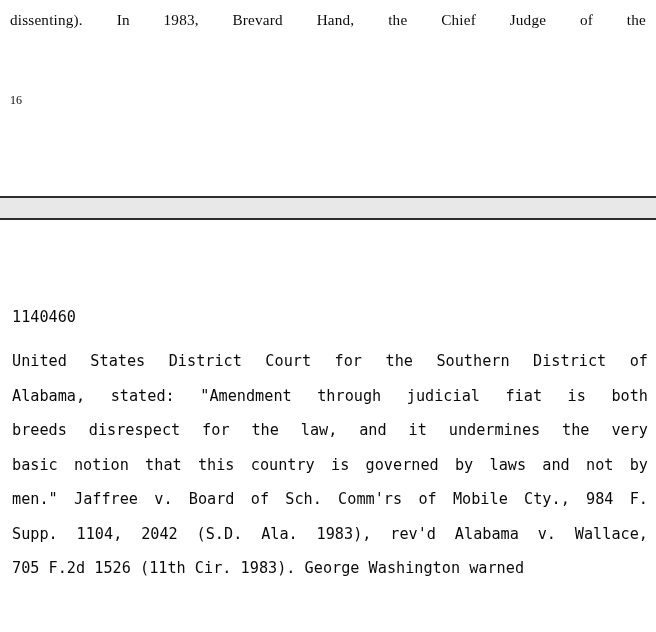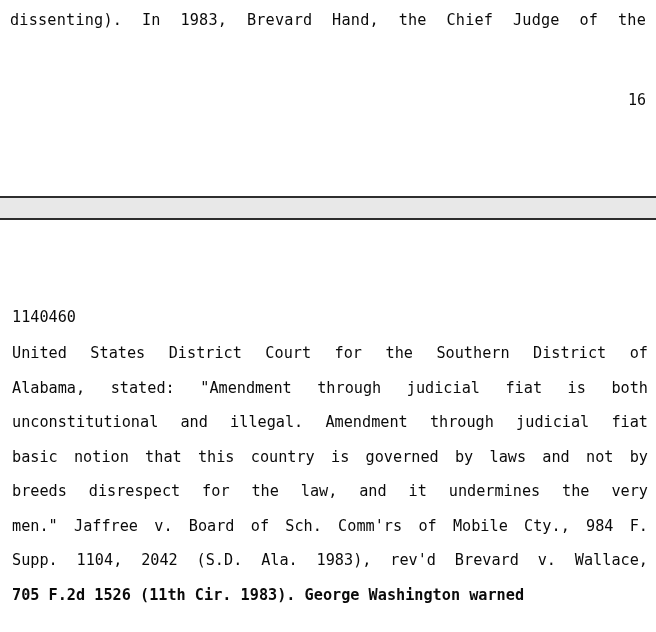--- a/index.html
+++ b/index.html
@@ -24,38 +24,39 @@
   
   .page-top {
     position: absolute;
     left: 0;
     top: 0;
     width: 656px;
     height: 196px;
     background: #ffffff;
     box-sizing: border-box;
     padding: 0 10px;
+    font-family: Liberation Serif, serif;
   }
   .doc-line {
     font-size: 15.2px;
     line-height: 40px;
     letter-spacing: 0.2px;
     white-space: pre;
     text-align: justify;
     color: #0a0a0a;
   }
   .line-justify {
     text-align: justify;
     text-align-last: justify;
     white-space: normal;
   }
   .page-number {
-    font-size: 15px;
+    font-size: 12px;
     line-height: 40px;
-    text-align: right;
+    text-align: left;
     color: #0a0a0a;
   }
 
   
   .page-gap {
     position: absolute;
     left: 0;
     top: 196px;
     width: 656px;
     height: 24px;
@@ -91,34 +92,33 @@
     padding: 0 10px;
   }
   .spacer-80 { height: 80px; }
   .bates {
     font-size: 15.2px;
     line-height: 34px;
     white-space: pre;
     color: #0a0a0a;
   }
   .body-block {
-    margin-top: 2px;
+    margin-top: 10px;
   }
   .body-line {
     font-size: 15.2px;
     line-height: 34.5px;
     color: #0a0a0a;
     white-space: normal;
     text-align: justify;
     text-align-last: justify;
   }
   .body-line.last {
     text-align: left;
     text-align-last: left;
-    font-weight: bold;
   }
   .cite-underline {
     text-underline-offset: 3px;
   }
 </style>
 </head>
 <body>
 
 <div class="page">
 
@@ -134,22 +134,21 @@
     <div class="rule-dark rule-bottom"></div>
   </div>
 
   <div class="page-bottom">
     <div class="spacer-80"></div>
     <div class="bates">1140460</div>
 
     <div class="body-block" id="body-block">
         <div class="body-line"><span>United  States  District  Court  for  the  Southern  District  of</span></div>
         <div class="body-line"><span>Alabama,  stated:  "Amendment  through  judicial  fiat  is  both</span></div>
-        <div class="body-line"><span>unconstitutional  and  illegal.  Amendment  through  judicial  fiat</span></div>
+        <div class="body-line"><span>breeds  disrespect  for  the  law,  and  it  undermines  the  very</span></div>
         <div class="body-line"><span>basic  notion  that  this  country  is  governed  by  laws  and  not  by</span></div>
-        <div class="body-line"><span>breeds  disrespect  for  the  law,  and  it  undermines  the  very</span></div>
         <div class="body-line"><span>men." </span><span class="cite-underline">Jaffree v. Board of Sch. Comm'rs of Mobile Cty.</span><span>,  984  F.</span></div>
-        <div class="body-line"><span>Supp.  1104,  2042  (S.D.  Ala.  1983),  rev'd  </span><span class="cite-underline">Brevard v. Wallace</span><span>,</span></div>
+        <div class="body-line"><span>Supp.  1104,  2042  (S.D.  Ala.  1983),  rev'd  </span><span class="cite-underline">Alabama v. Wallace</span><span>,</span></div>
         <div class="body-line last"><span>705  F.2d  1526  (11th  Cir.  1983).  George  Washington  warned</span></div>
       </div>
   </div>
 
 </div>
 
 </body></html>

